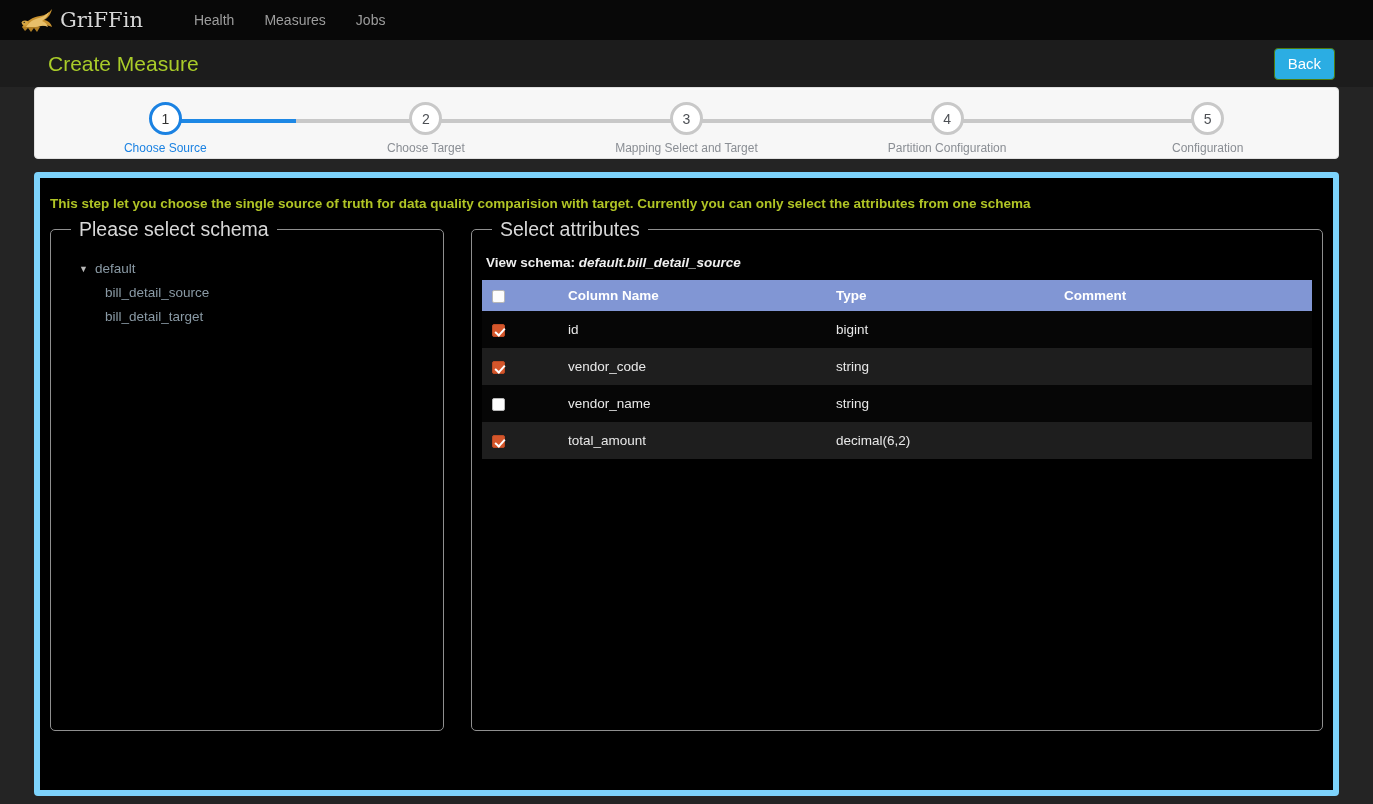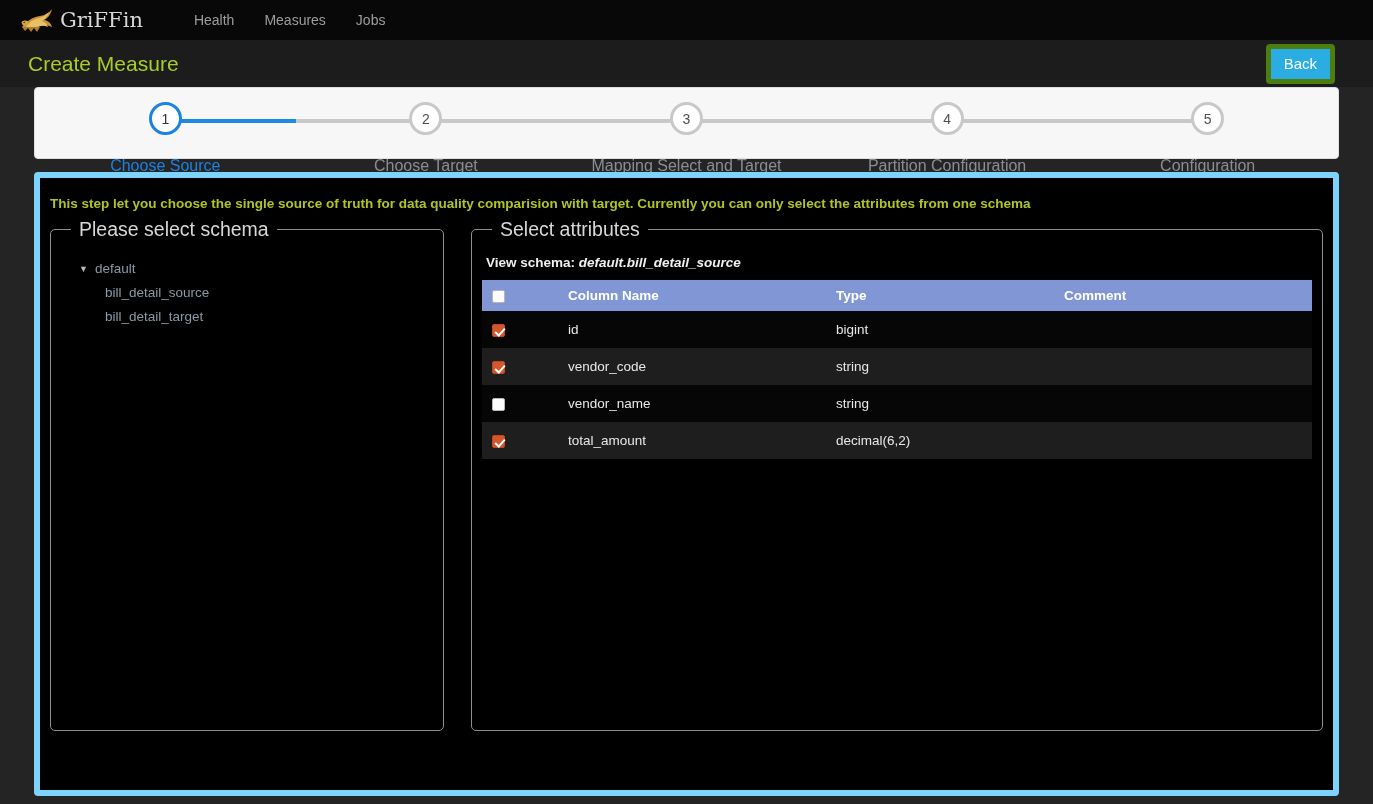--- a/index.html
+++ b/index.html
@@ -59,32 +59,32 @@
     cursor: pointer;
   }
 
   
   .page-head {
     height: 47px;
     background: #1c1c1c;
     display: flex;
     align-items: center;
     justify-content: space-between;
-    padding: 0 38px 0 28px;
+    padding: 0 38px 0 48px;
   }
   .page-title {
     color: #a9cc29;
     font-size: 21px;
     font-weight: normal;
     margin: 0;
     line-height: 1;
   }
   .btn-back {
     background: #2bade3;
-    border: 5px solid #4d7c0f;
+    border: 1px solid #4d7c0f;
     border-radius: 4px;
     color: #ffffff;
     font-size: 15px;
     padding: 6px 13px 7px;
     cursor: pointer;
     font-family: "Liberation Sans", sans-serif;
   }
 
   
   .wizard {
@@ -137,22 +137,22 @@
     display: block;
     text-align: center;
     cursor: pointer;
   }
   .step.active .circle {
     border-color: #1b82e2;
     color: #333;
   }
   .step-label {
     display: block;
-    margin-top: 22px;
-    font-size: 16px;
+    margin-top: 6px;
+    font-size: 12px;
     color: #8a8e94;
     cursor: pointer;
   }
   .step.active .step-label { color: #1b82e2; }
 
   
   .content-panel {
     margin: 13px 34px 0;
     background: #000000;
     border: 6px solid #7dd3fc;

